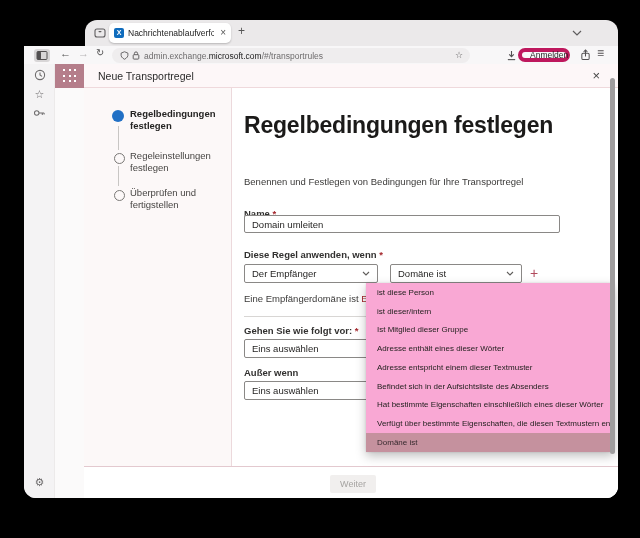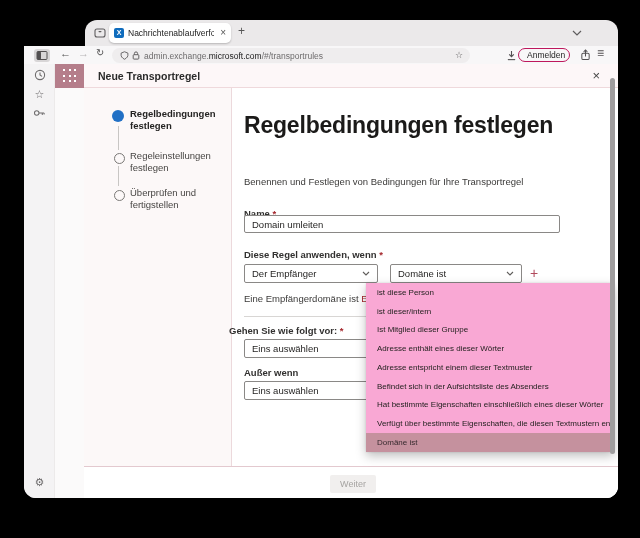--- a/index.html
+++ b/index.html
@@ -9,36 +9,36 @@
   
   #tabstrip{left:85px;top:20px;width:533px;height:26px;background:#ebe9ea;border-radius:12px 12px 0 0;}
   #tab{left:24px;top:3px;width:122px;height:20px;background:#fff;border-radius:5px;box-shadow:0 1px 2px rgba(0,0,0,.22);}
   #favicon{left:5px;top:5px;width:10px;height:10px;background:#0f6cbd;border-radius:2px;color:#fff;font-size:7px;line-height:10px;text-align:center;font-weight:bold;}
   #tabtitle{left:19px;top:5px;width:86px;font-size:8.5px;color:#222;white-space:nowrap;overflow:hidden;}
   .glyphbtn{color:#565656;}
   #toolbar{left:24px;top:46px;width:594px;height:18px;background:#f8f7f8;}
   #urlbar{left:88px;top:1.5px;width:358px;height:15px;background:#efedee;border-radius:8px;}
   #urltext{left:32px;top:3px;font-size:8.5px;white-space:nowrap;}
   .url-dim{color:#6e6c6d;}.url-host{color:#1c1c1c;}
-  #signin{left:494px;top:2px;width:52px;height:14px;border:1px solid #be185d;border-radius:8px;background:#f8f7f8;display:flex;align-items:center;gap:3px;padding:0 5px;box-sizing:border-box;}
+  #signin{left:494px;top:2px;width:52px;height:14px;border:4px solid #be185d;border-radius:8px;background:#f8f7f8;display:flex;align-items:center;gap:3px;padding:0 5px;box-sizing:border-box;}
   #signin span{font-size:8.5px;color:#1f1f1f;}
   
   #body{left:24px;top:64px;width:594px;height:434px;background:#fff;border-radius:0 0 12px 12px;overflow:hidden;}
   #ffstrip{left:0;top:0;width:30px;height:434px;background:#f4f3f4;}
   #appbar{left:30px;top:0;width:30px;height:434px;background:#fbfafa;border-left:1px solid #eceaea;box-sizing:border-box;}
   #waffle{left:0;top:0;width:30px;height:24px;background:#b57e8b;}
   .dots{position:absolute;left:8px;top:5px;width:14px;height:14px;display:grid;grid-template-columns:repeat(3,2px);grid-template-rows:repeat(3,2px);gap:3.5px;}
   .dots i{background:#fff;}
   .sideicon{position:absolute;left:9px;width:13px;text-align:center;color:#6e6c6d;}
   .appicon{position:absolute;left:38px;width:13px;text-align:center;color:#6a686a;}
   #selbar{left:50px;top:182px;width:2.5px;height:12px;background:#8c3f4f;border-radius:1px;}
   
   #dialog{left:60px;top:0;width:534px;height:434px;background:#fff;}
   #dlghead{left:0;top:0;width:534px;height:24px;background:#fdf7f8;border-bottom:1px solid #efd9dc;box-sizing:border-box;}
-  #dlgtitle{left:14px;top:6px;font-size:10.5px;font-weight:bold;color:#2b2b2b;}
+  #dlgtitle{left:14px;top:6px;font-size:10.5px;font-weight:normal;color:#2b2b2b;}
   #dlgclose{right:18px;top:4px;font-size:13px;color:#454545;}
   #steps{left:0;top:24px;width:148px;height:378px;background:#fcf8f8;border-right:1px solid #ecd9dc;box-sizing:border-box;}
   .stepdot{left:28px;width:12px;height:12px;border-radius:50%;background:#2170c5;}
   .stepcircle{left:29.5px;width:9px;height:9px;border-radius:50%;border:1.5px solid #7a7876;background:#fcf8f8;}
   .stepconn{left:33.5px;width:1px;background:#c8c6c4;}
   .steptext{left:46px;font-size:9.5px;line-height:12px;color:#474543;}
   .steptext.active{font-weight:bold;color:#252423;}
   
   .h1{left:160px;top:48px;font-size:23px;font-weight:bold;color:#1b1a19;letter-spacing:-.2px;}
   .sub{left:160px;top:112px;font-size:9.5px;color:#3b3a39;}
@@ -260,21 +260,21 @@
       <svg width="8" height="5" viewBox="0 0 8 5">
           <polyline points="1,1 4,4 7,1" fill="none" stroke="#605e5c" stroke-width="1.1"></polyline>
         </svg>
     </div>
     <div class="abs" id="plus">+</div>
 
     <div class="abs sentence"><span>Eine Empfängerdomäne ist </span><b>En</b></div>
 
     <div class="abs divider" style="left:160px;top:252px;width:316px;"></div>
 
-    <div class="abs lbl" style="left:145px;top:261px;"><span>Gehen Sie wie folgt vor:</span> <span class="req">*</span></div>
+    <div class="abs lbl" style="left:160px;top:261px;"><span>Gehen Sie wie folgt vor:</span> <span class="req">*</span></div>
     <div class="abs select" style="left:160px;top:275px;width:316px;">
       <span>Eins auswählen</span>
       <svg width="8" height="5" viewBox="0 0 8 5">
           <polyline points="1,1 4,4 7,1" fill="none" stroke="#605e5c" stroke-width="1.1"></polyline>
         </svg>
     </div>
 
     <div class="abs lbl" style="left:160px;top:303px;text-align:center;">Außer wenn</div>
     <div class="abs select" style="left:160px;top:317px;width:316px;">
       <span>Eins auswählen</span>

